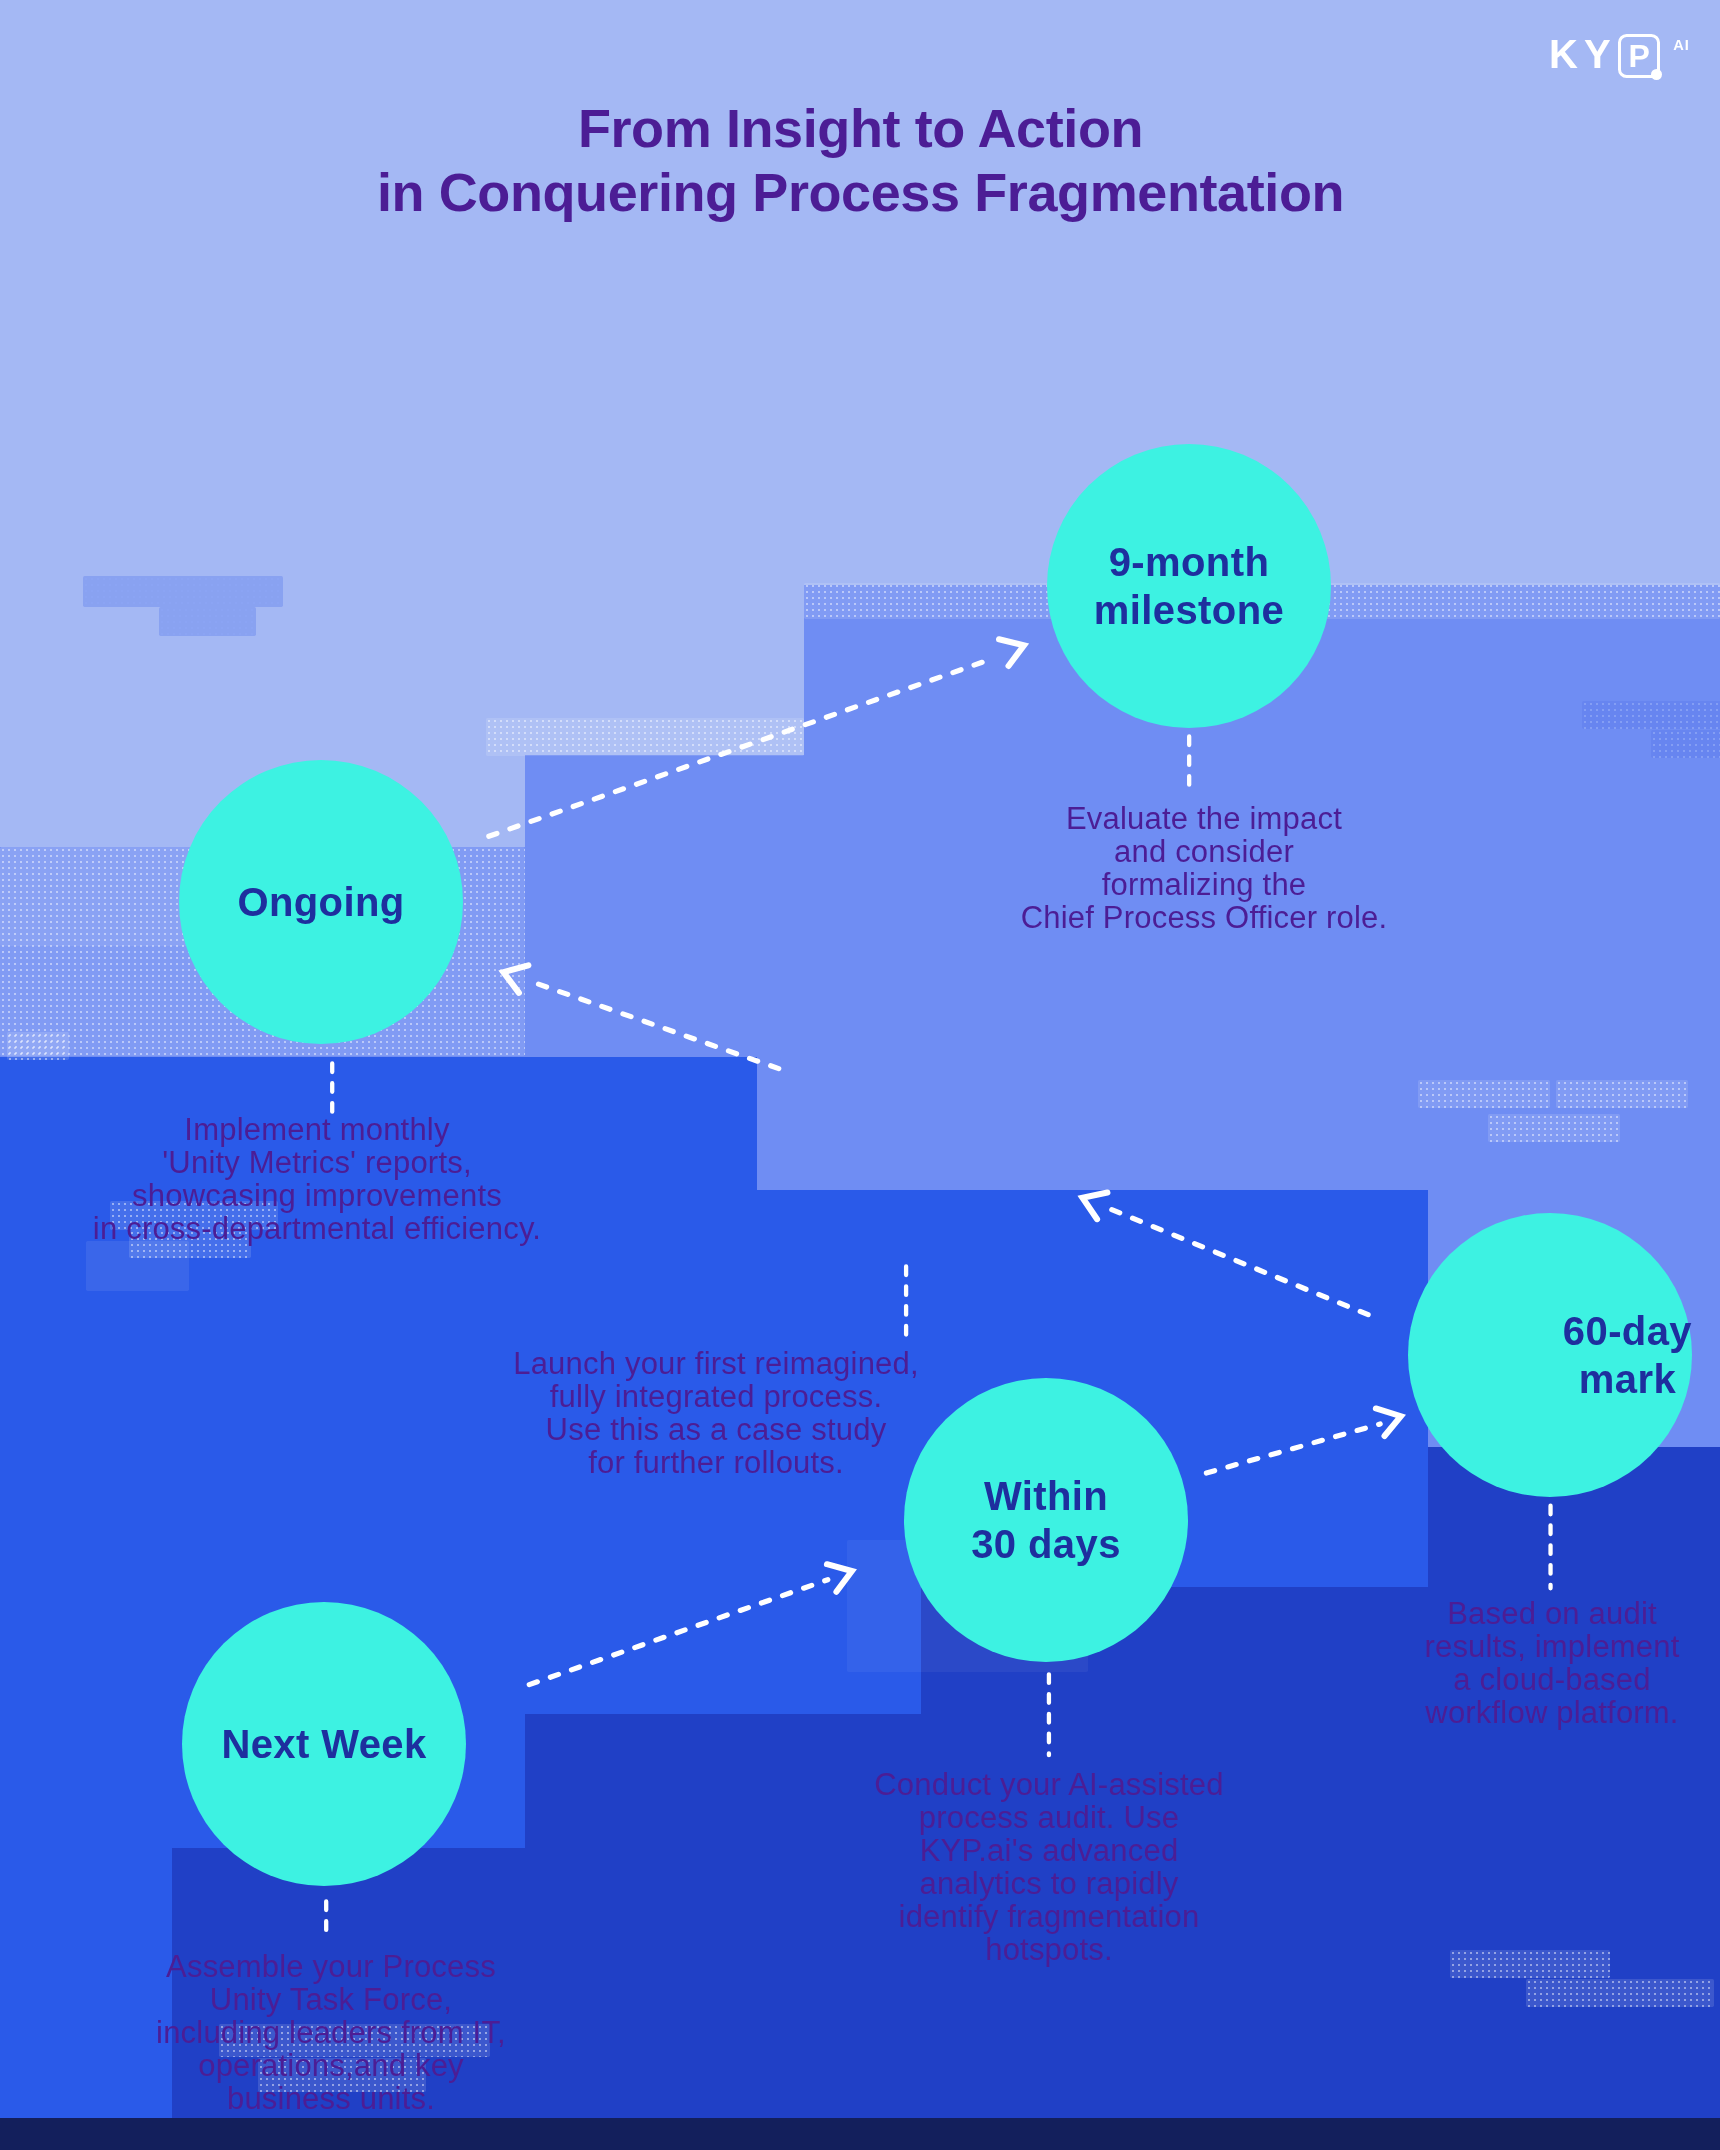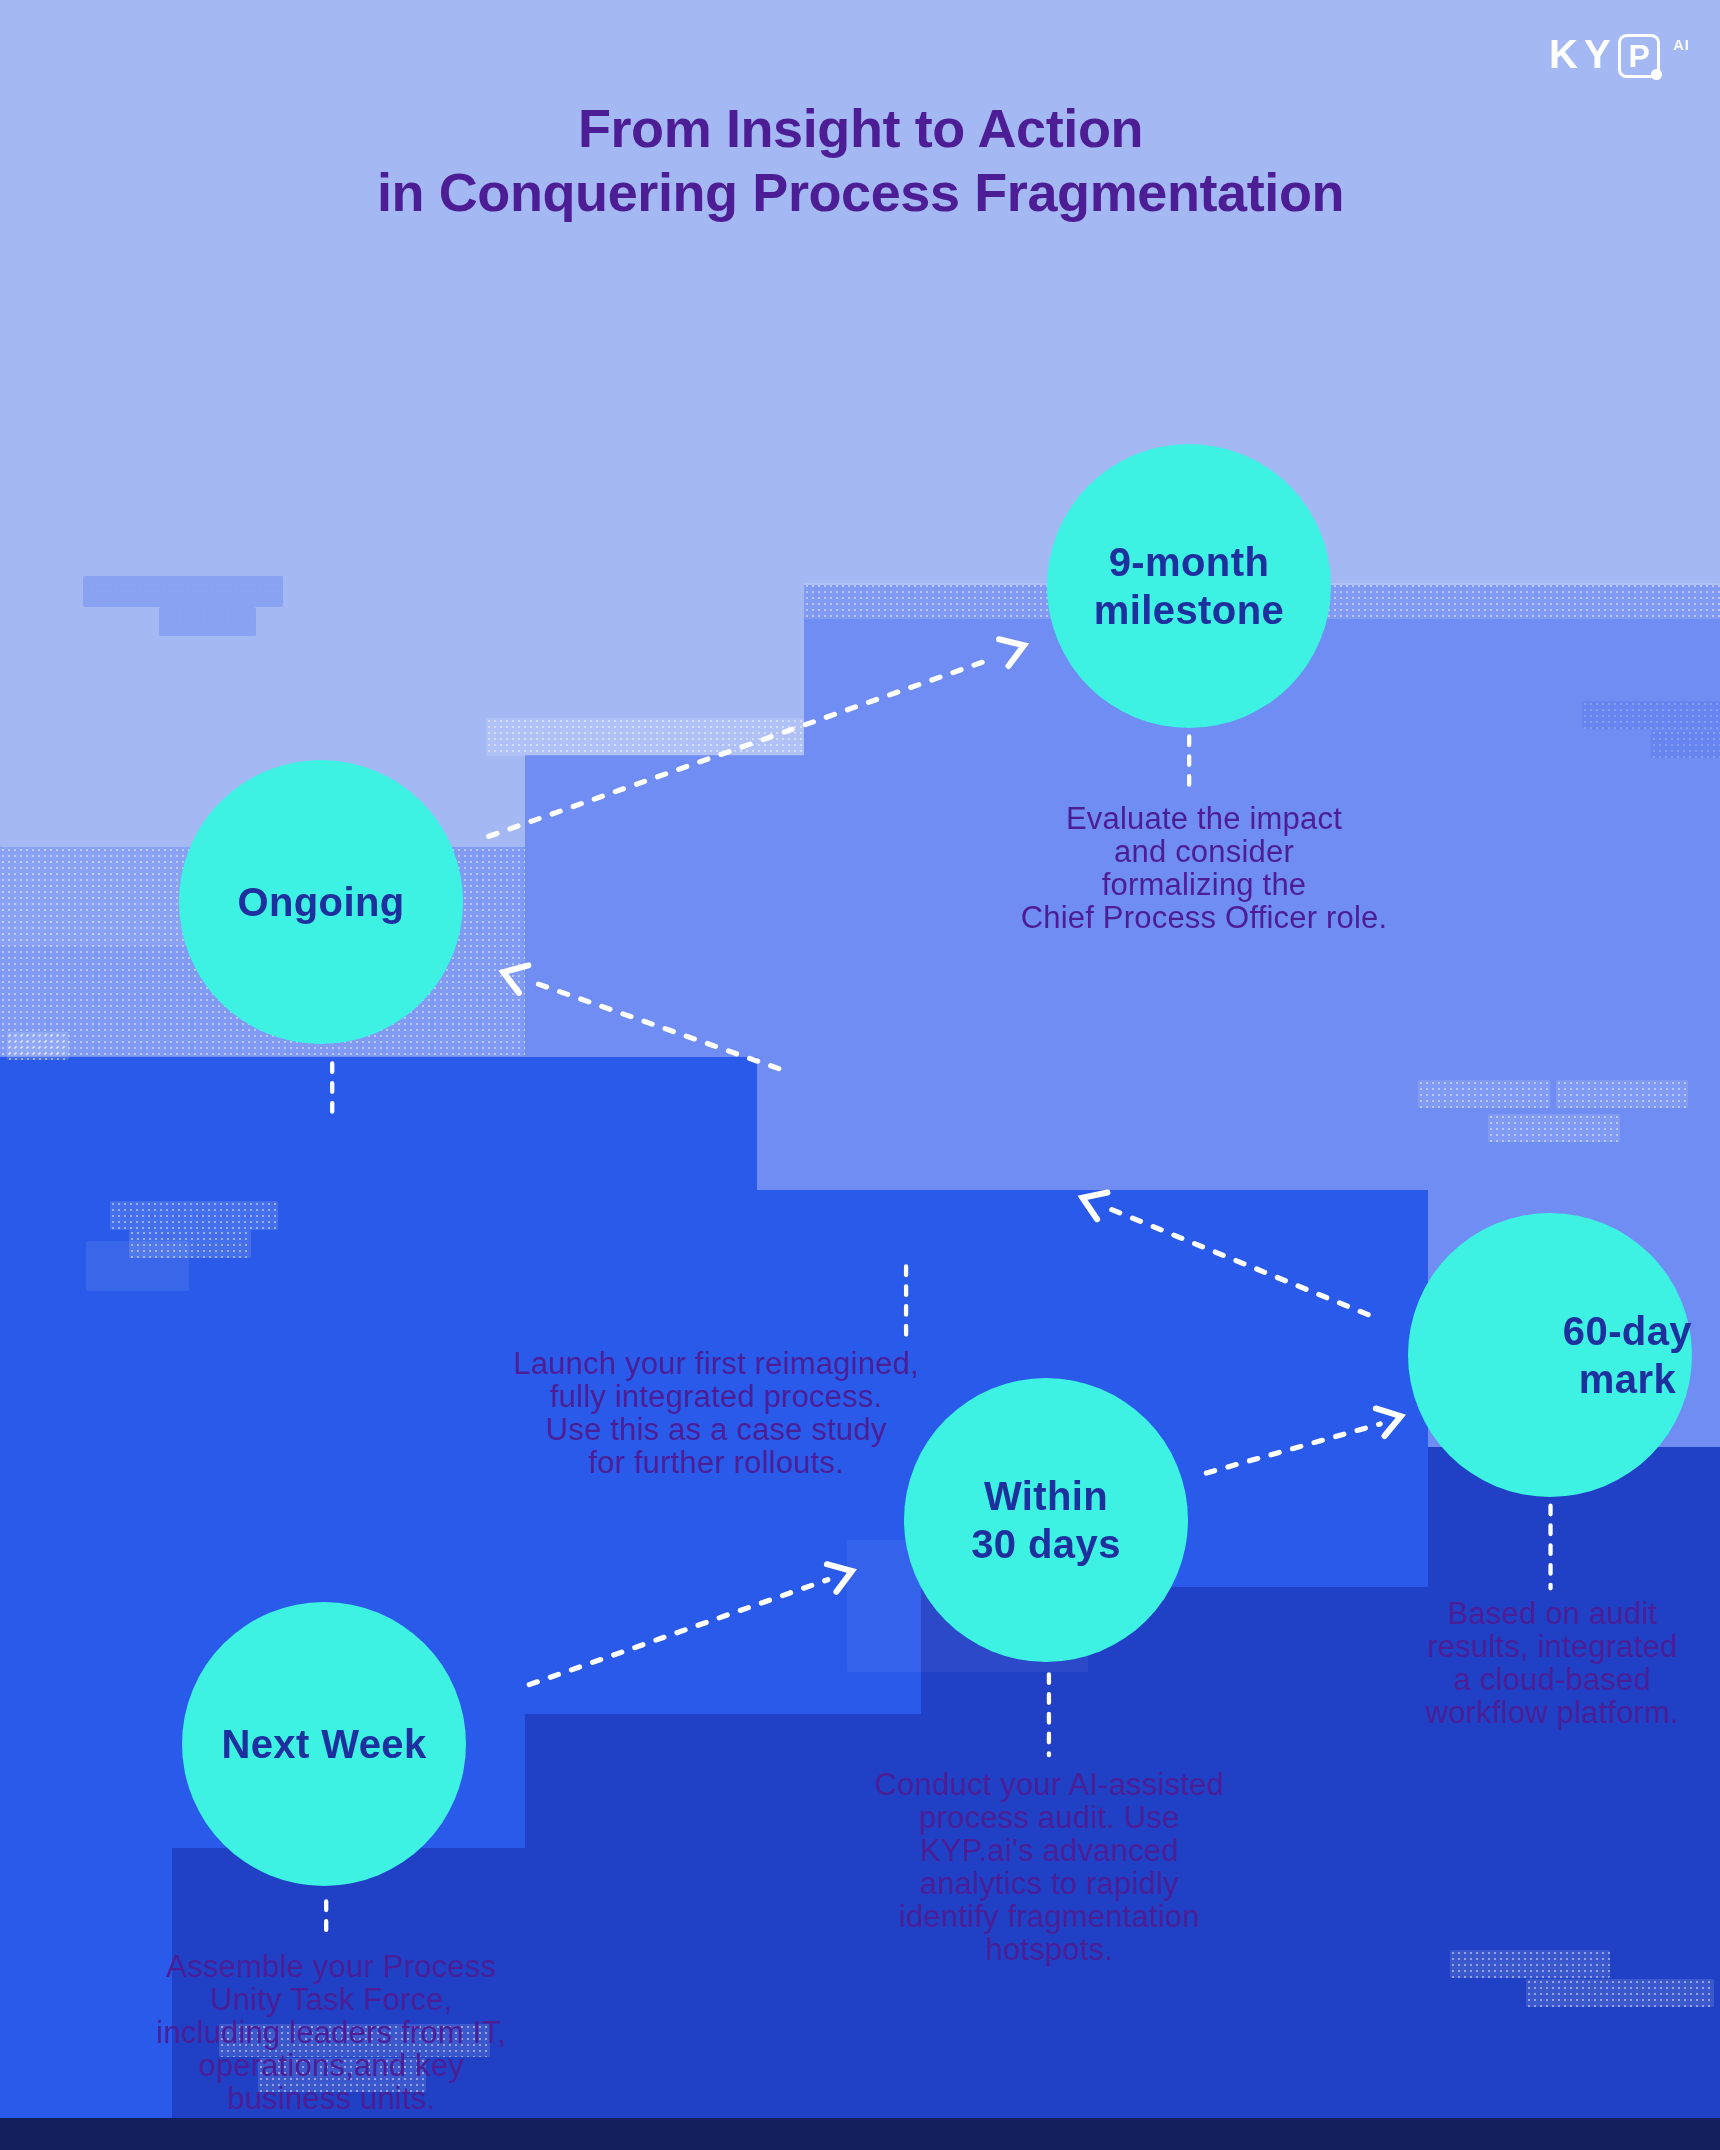--- a/index.html
+++ b/index.html
@@ -149,32 +149,36 @@
 milestone</div>
   </div>
   <div class="ms-desc" style="left:946px;top:802px;width:516px;">Evaluate the impact
 and consider
 formalizing the
 Chief Process Officer role.</div>
 
   <div class="ms-circle" style="left:179px;top:760px;">
     <div class="ms-label">Ongoing</div>
   </div>
+  <div class="ms-desc" style="left:59px;top:1113px;width:516px;">Implement monthly
+'Unity Metrics' reports,
+showcasing improvements
+in cross-departmental efficiency.</div>
 
   <div class="ms-desc" style="left:458px;top:1347px;width:516px;">Launch your first reimagined,
 fully integrated process.
 Use this as a case study
 for further rollouts.</div>
 
   <div class="ms-circle" style="left:1408px;top:1213px;justify-content:flex-end;">
     <div class="ms-label">60-day
 mark</div>
   </div>
   <div class="ms-desc" style="left:1384px;top:1597px;width:336px;">Based on audit
-results, integrated
+results, implement
 a cloud-based
 workflow platform.</div>
 
   <div class="ms-circle" style="left:904px;top:1378px;">
     <div class="ms-label">Within
 30 days</div>
   </div>
   <div class="ms-desc" style="left:791px;top:1768px;width:516px;">Conduct your AI-assisted
 process audit. Use
 KYP.ai's advanced

